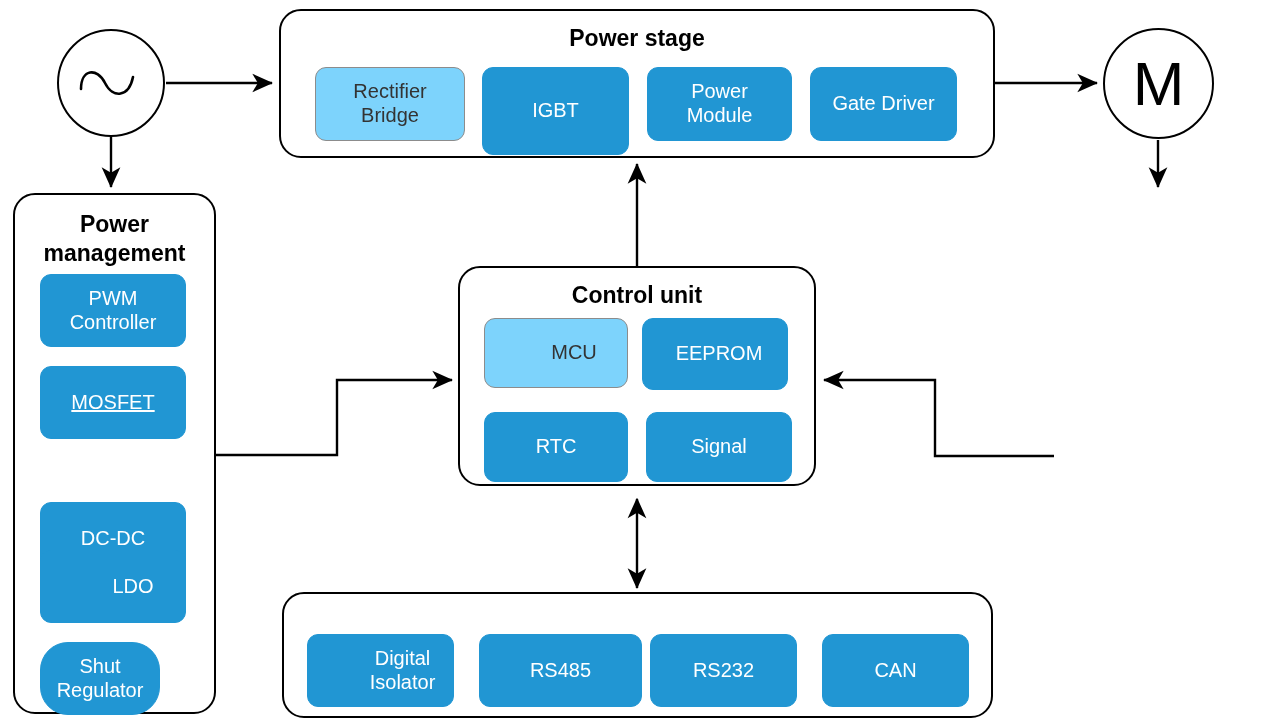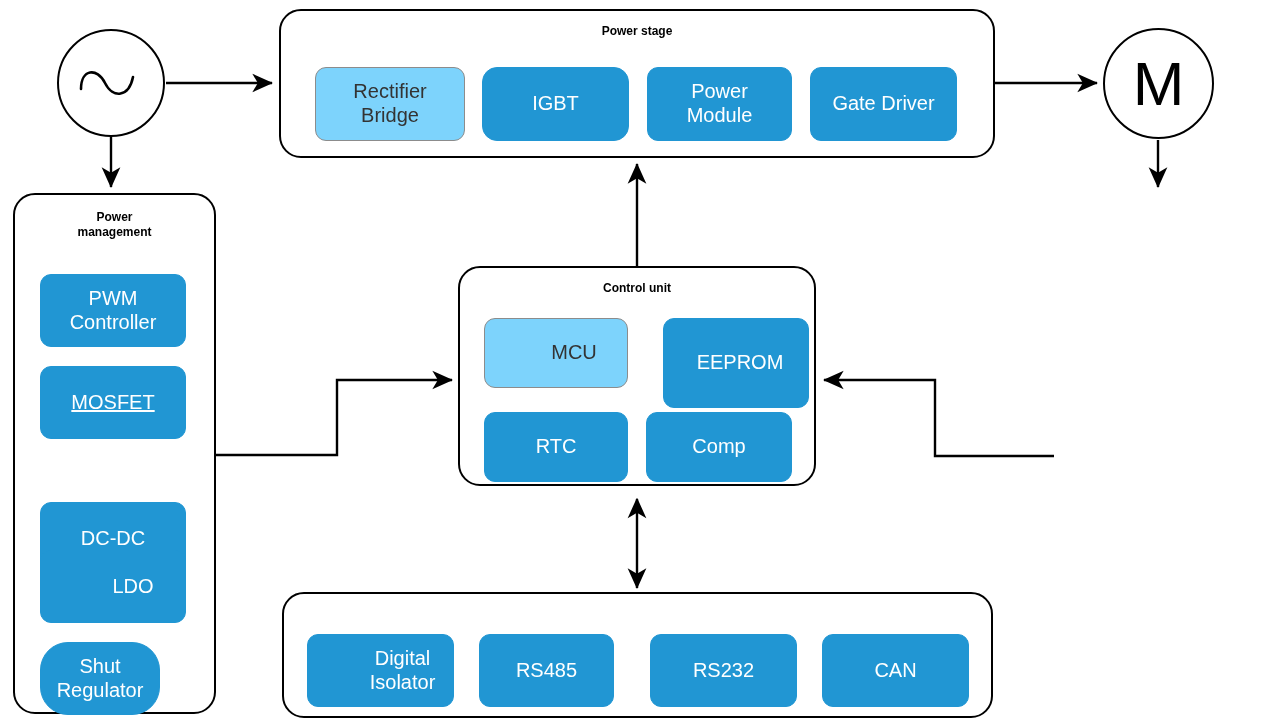--- a/index.html
+++ b/index.html
@@ -22,21 +22,21 @@
     background: #ffffff;
     border: 2.6px solid #000000;
     border-radius: 22px;
   }
   .group-title {
     position: absolute;
     left: 0;
     right: 0;
     text-align: center;
     font-weight: bold;
-    font-size: 12px;
+    font-size: 23px;
     color: #000000;
     line-height: 1.25;
     white-space: pre-line;
   }
   
   .blk {
     position: absolute;
     box-sizing: border-box;
     display: flex;
     align-items: center;
@@ -122,48 +122,48 @@
   </div>
 
   <div class="circle" style="left:1103px; top:28px; width:111px; height:111px;">
     <span class="motor-label">M</span>
   </div>
 
   <div class="group" style="left:279px; top:9px; width:716px; height:149px;">
     <div class="group-title" style="top:13px;">Power stage</div>
     <div class="blk grey" style="left:34px; top:56px; width:150px; height:74px;">Rectifier
 Bridge</div>
-    <div class="blk blue" style="left:201px; top:56px; width:147px; height:74px;border-radius:15px;">IGBT</div>
+    <div class="blk blue" style="left:201px; top:56px; width:147px; height:88px;">IGBT</div>
     <div class="blk blue" style="left:366px; top:56px; width:145px; height:74px;">Power
 Module</div>
     <div class="blk blue" style="left:529px; top:56px; width:147px; height:74px;">Gate Driver</div>
   </div>
 
   <div class="group" style="left:13px; top:193px; width:203px; height:521px;">
     <div class="group-title" style="top:15px;">Power
 management</div>
     <div class="blk blue" style="left:25px; top:79px; width:146px; height:73px;">PWM
 Controller</div>
     <div class="blk blue" style="left:25px; top:171px; width:146px; height:73px;text-decoration:underline;">MOSFET</div>
     <div class="blk blue" style="left:25px; top:263px; width:146px; height:73px;margin-top:44px;">DC-DC</div>
     <div class="blk blue" style="left:25px; top:355px; width:146px; height:73px;padding-left:40px;">LDO</div>
     <div class="blk blue" style="left:25px; top:447px; width:120px; height:73px;border-radius:28px;">Shut
 Regulator</div>
   </div>
 
   <div class="group" style="left:458px; top:266px; width:358px; height:220px;">
     <div class="group-title" style="top:13px;">Control unit</div>
     <div class="blk grey" style="left:24px; top:50px; width:144px; height:70px;padding-left:36px;">MCU</div>
-    <div class="blk blue" style="left:203px; top:50px; width:146px; height:90px;padding-left:8px;">EEPROM</div>
+    <div class="blk blue" style="left:182px; top:50px; width:146px; height:72px;padding-left:8px;">EEPROM</div>
     <div class="blk blue" style="left:24px; top:144px; width:144px; height:70px;">RTC</div>
-    <div class="blk blue" style="left:186px; top:144px; width:146px; height:70px;">Comp</div>
+    <div class="blk blue" style="left:186px; top:144px; width:146px; height:70px;">Signal</div>
   </div>
 
 
   <div class="group" style="left:282px; top:592px; width:711px; height:126px;">
     <div class="blk blue" style="left:23px; top:40px; width:147px; height:73px;padding-left:44px;">Digital
 Isolator</div>
-    <div class="blk blue" style="left:195px; top:40px; width:135px; height:73px;">RS485</div>
+    <div class="blk blue" style="left:195px; top:40px; width:163px; height:73px;">RS485</div>
     <div class="blk blue" style="left:366px; top:40px; width:147px; height:73px;">RS232</div>
     <div class="blk blue" style="left:538px; top:40px; width:147px; height:73px;">CAN</div>
   </div>
 
 </div>
 
 </body></html>

